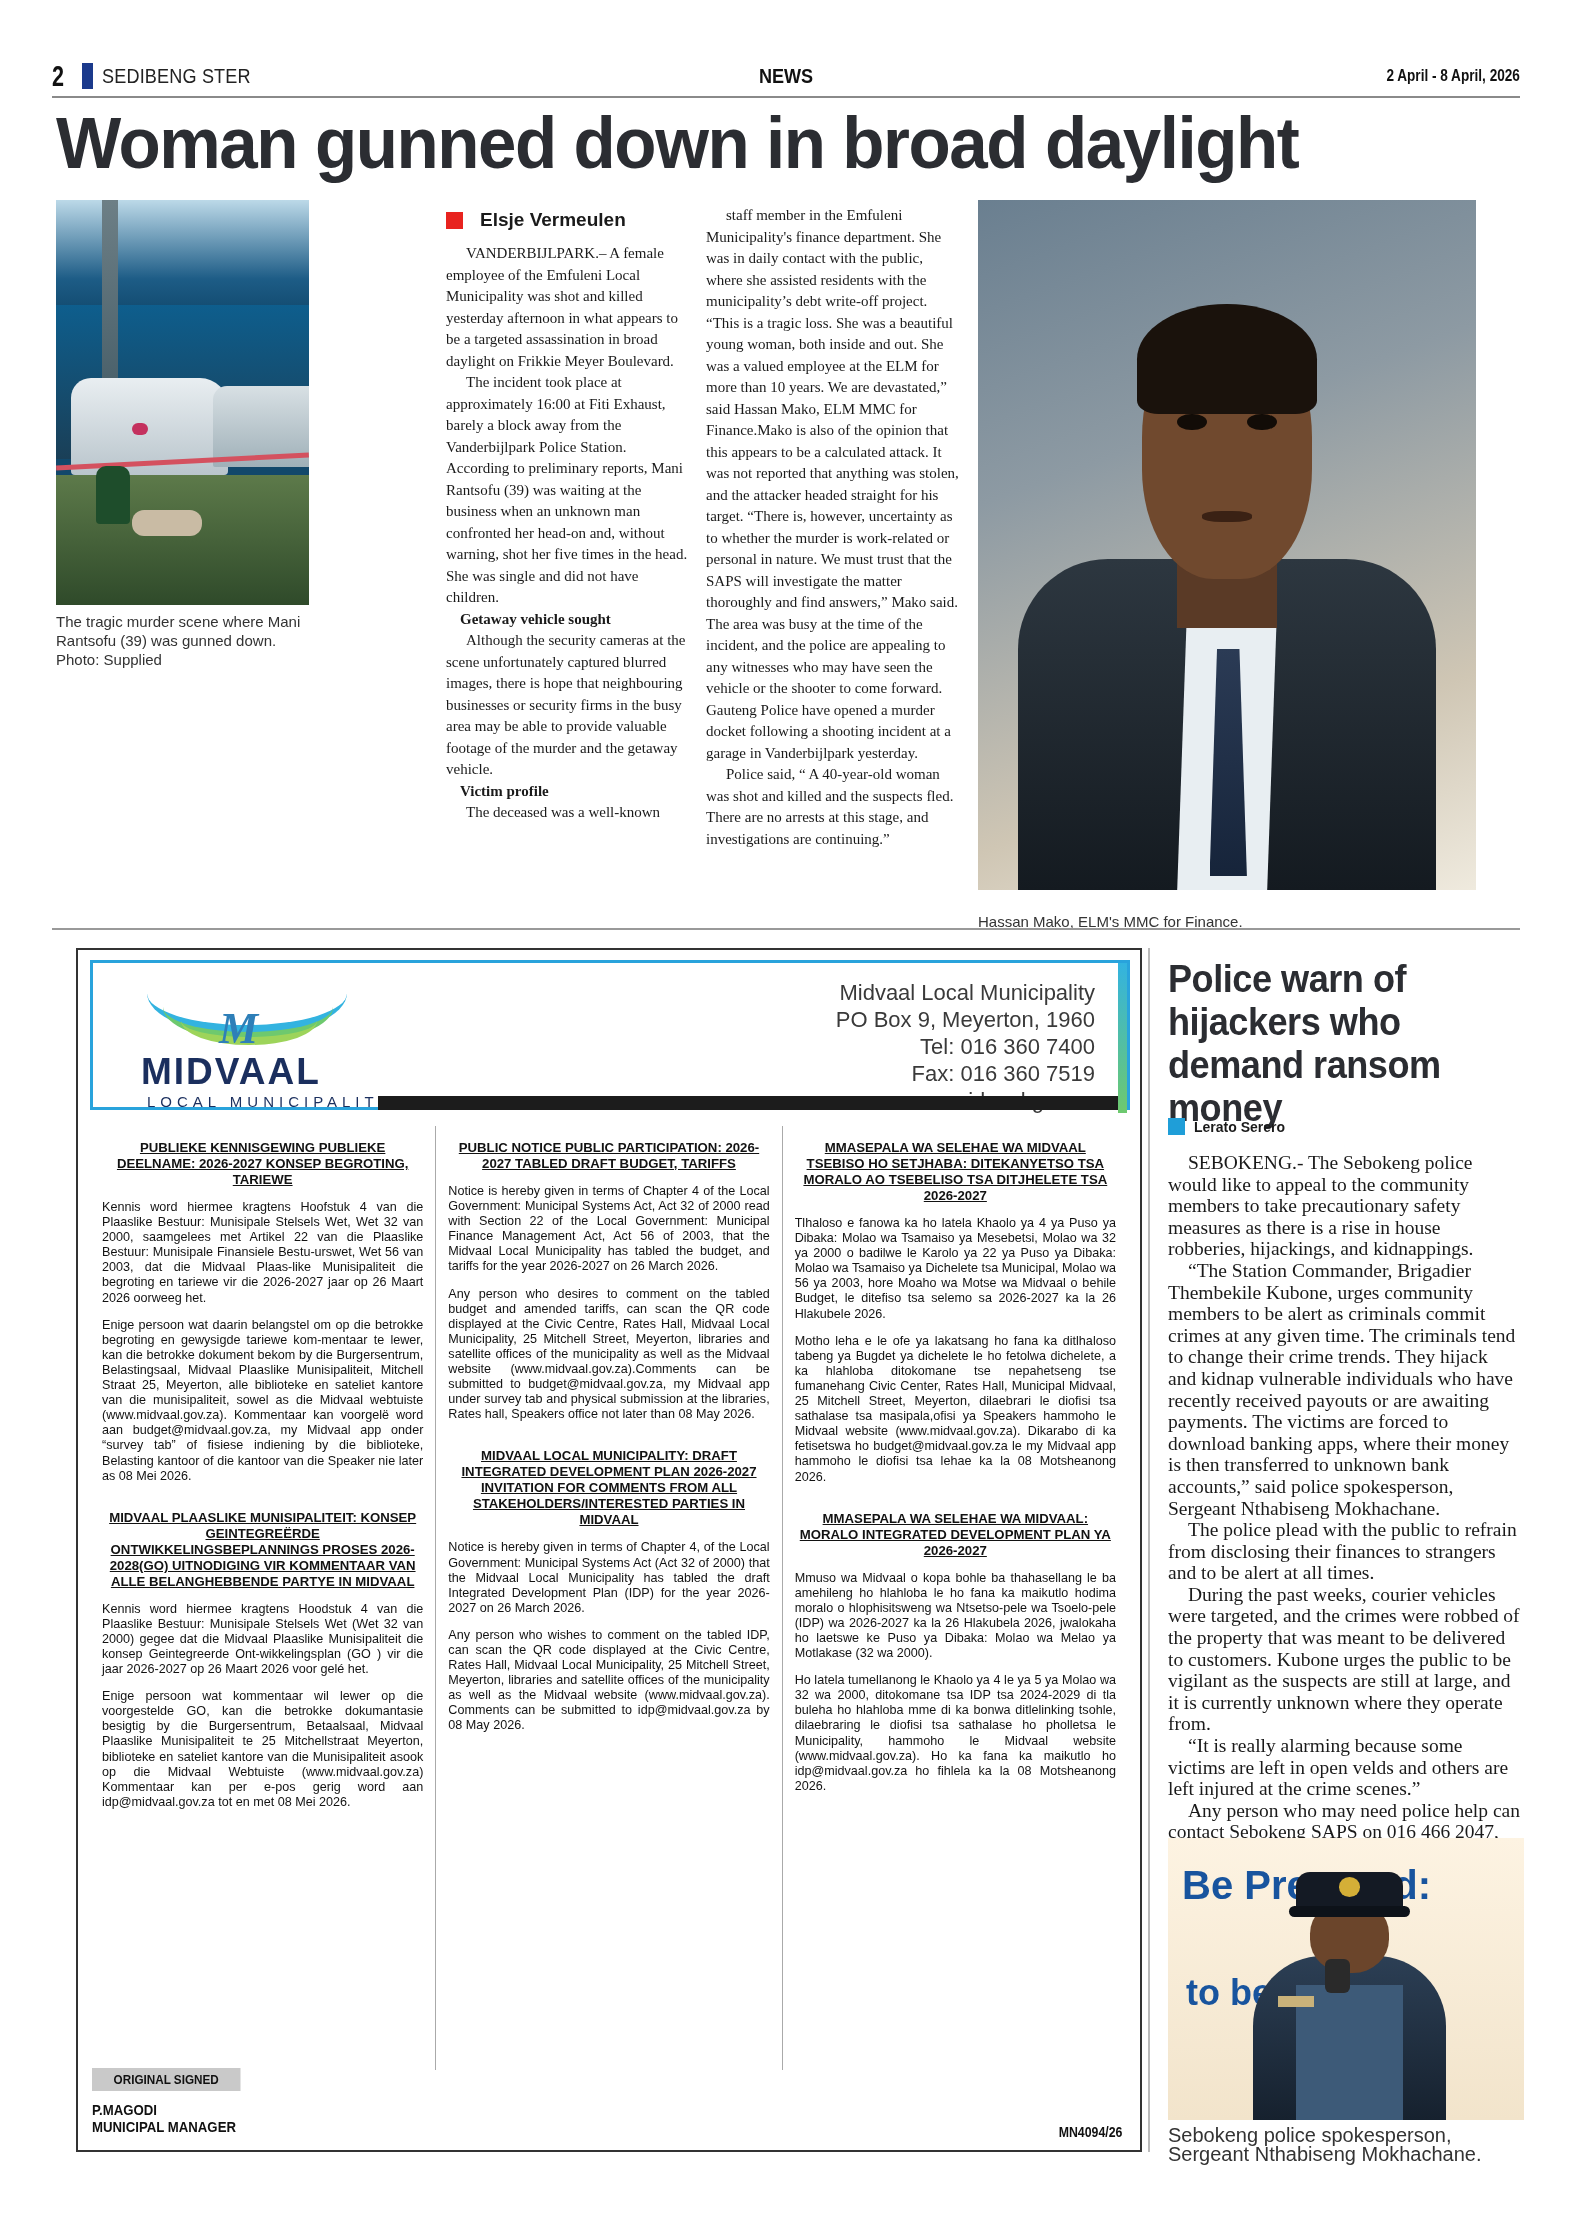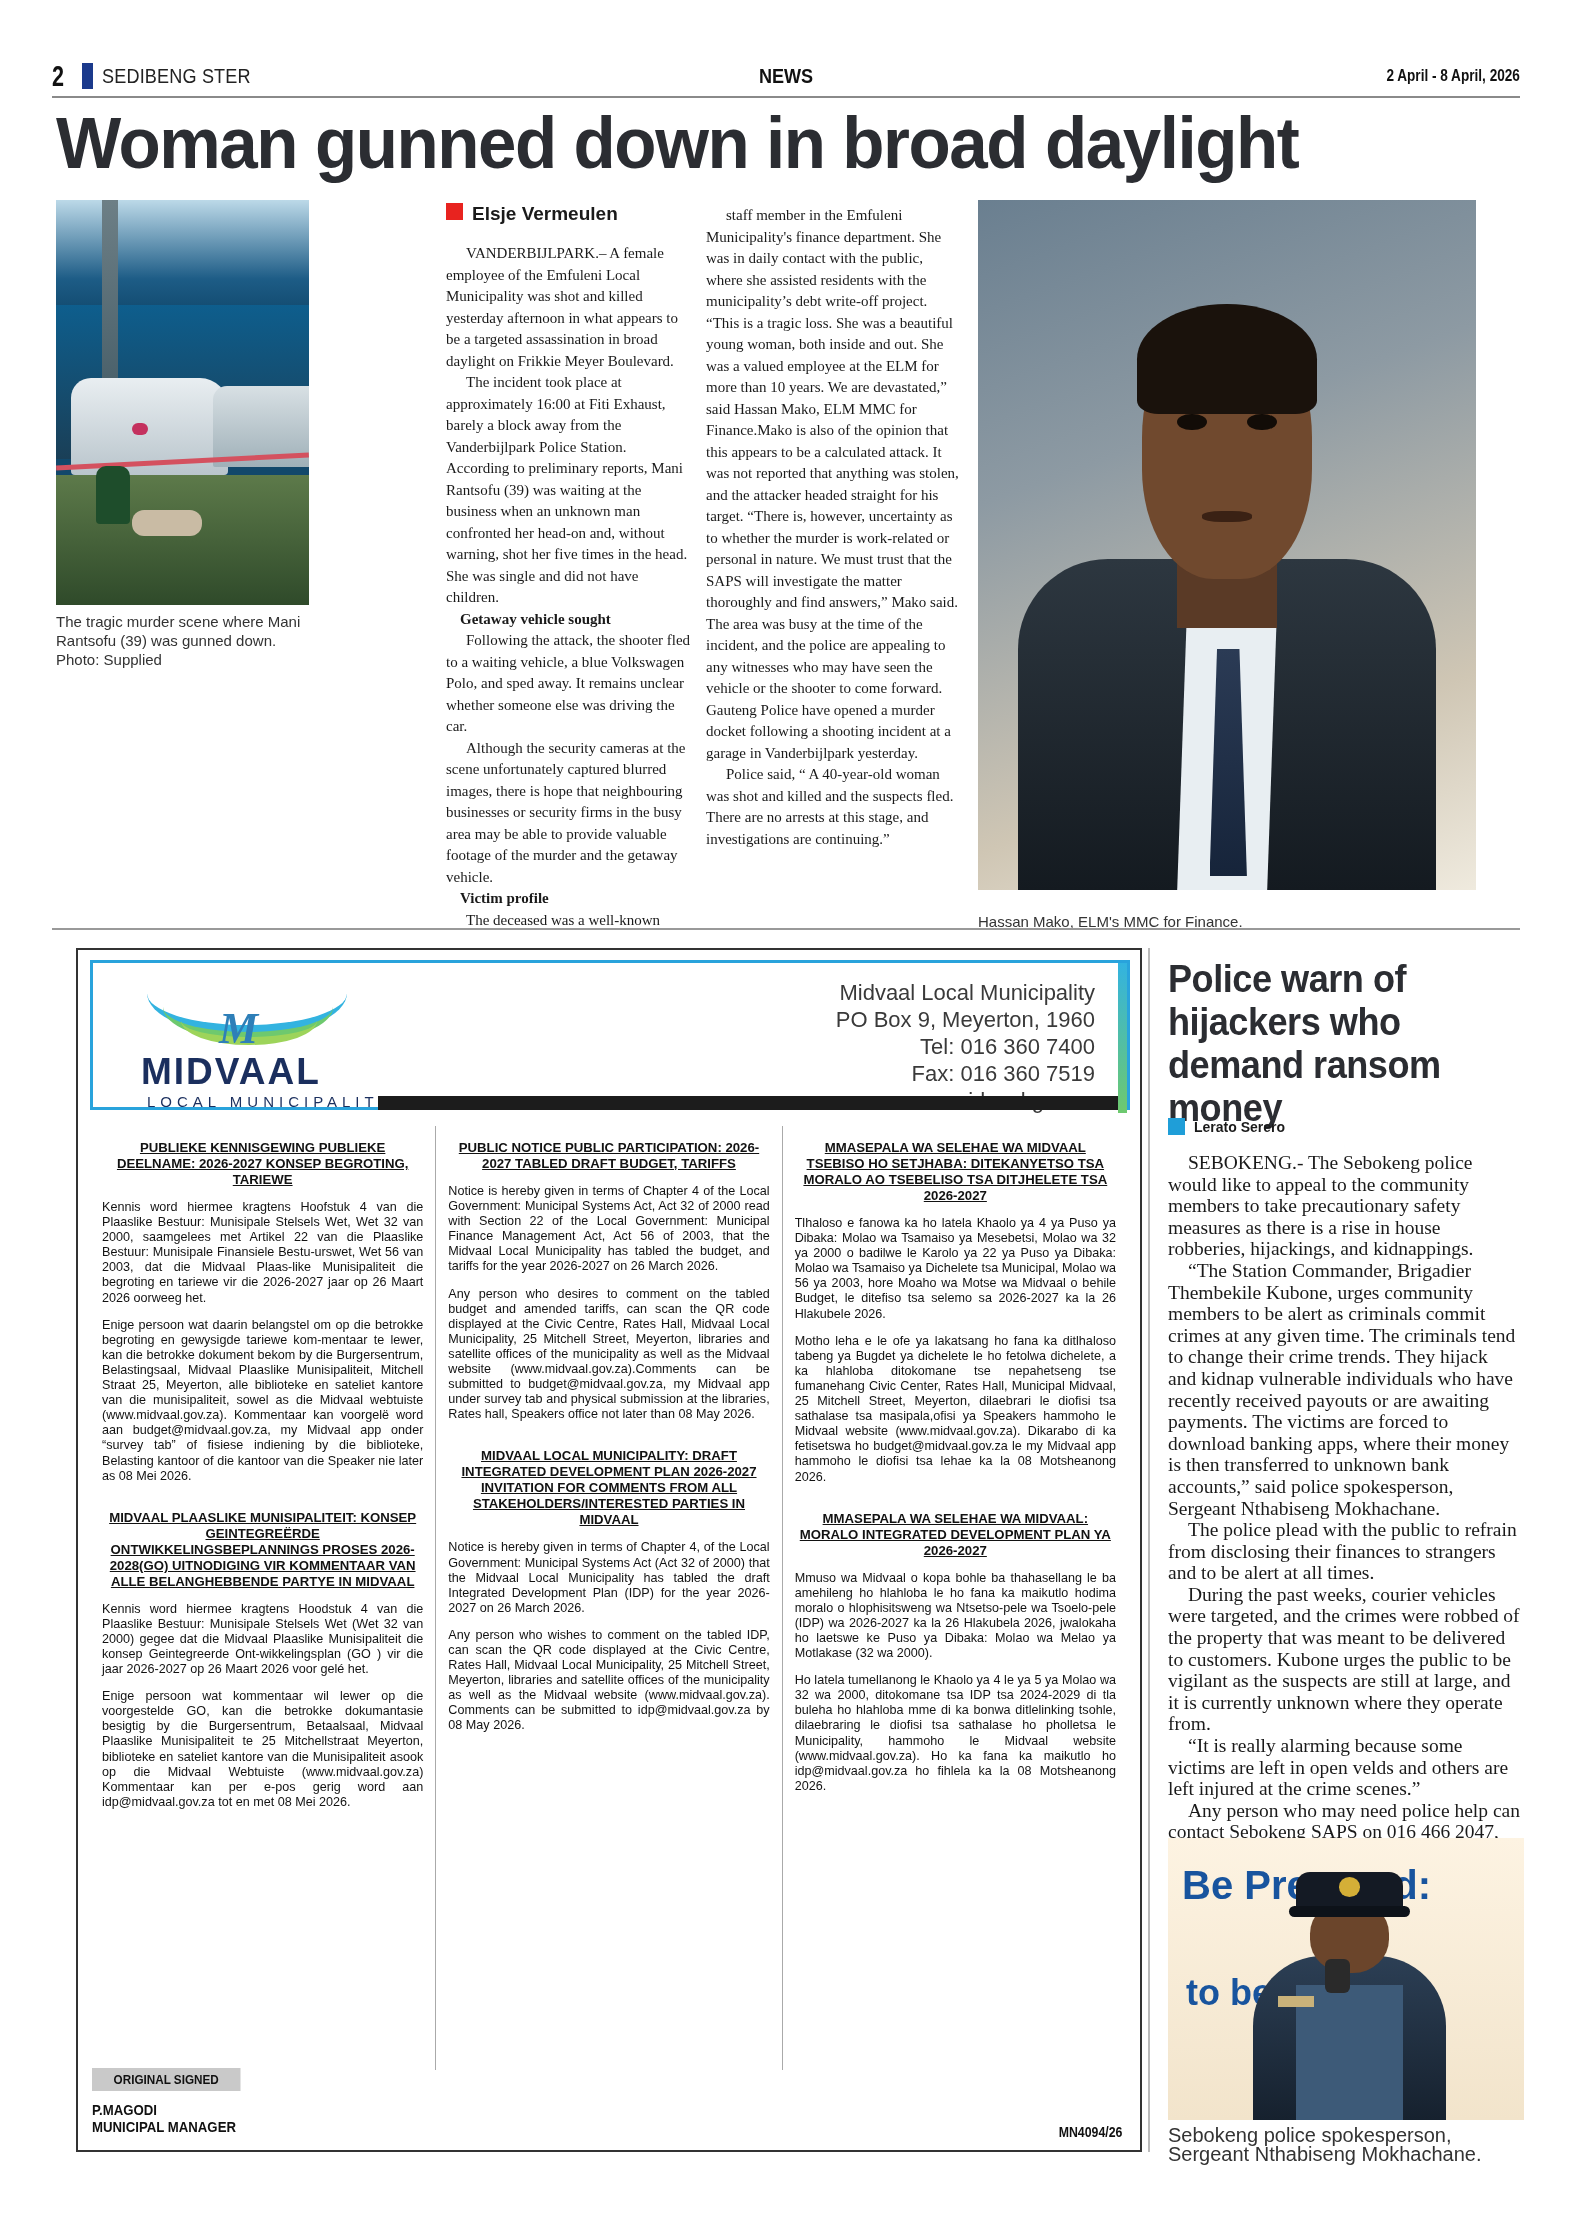--- a/index.html
+++ b/index.html
@@ -83,22 +83,22 @@
   .art-photo .tape   { position:absolute; left:0; top:64%; width:100%; height:5px;
                        background:#d4515f; transform:rotate(-3deg); }
 
   .photo-caption {
     position:absolute; left:56px; top:612px; width:258px;
     font-family:"Liberation Sans", sans-serif;
     font-size:15px; line-height:19px; color:#333;
   }
 
   .byline {
-    position:absolute; left:446px; top:203px;
-    display:flex; align-items:flex-start; gap:9px;
+    position:absolute; left:446px; top:209px;
+    display:flex; align-items:center; gap:17px;
   }
   .byline .sq { width:17px; height:17px; background:#e8231f; }
   .byline .nm { font-family:"Liberation Sans", sans-serif; font-weight:bold; font-size:19px; color:#1a1a1a; }
 
   .col { position:absolute; font-size:15px; line-height:21.5px; text-align:left; }
   .col p { margin:0; text-indent:20px; }
   .col p.nohang { text-indent:20px; }
   .col .sub { font-weight:bold; text-indent:14px; display:block; }
   .col-1 { left:446px; top:243px; width:245px; }
   .col-2 { left:706px; top:205px; width:256px; }
@@ -281,21 +281,20 @@
 
 <div class="byline">
   <span class="sq"></span>
   <span class="nm">Elsje Vermeulen</span>
 </div>
 
 <div class="col col-1">
   <p>VANDERBIJLPARK.– A female employee of the Emfuleni Local Municipality was shot and killed yesterday afternoon in what appears to be a targeted assassination in broad daylight on Frikkie Meyer Boulevard.</p>
   <p>The incident took place at approximately 16:00 at Fiti Exhaust, barely a block away from the Vanderbijlpark Police Station. According to preliminary reports, Mani Rantsofu (39) was waiting at the business when an unknown man confronted her head-on and, without warning, shot her five times in the head. She was single and did not have children.</p>
   <span class="sub">Getaway vehicle sought</span>
-  <p>Following the attack, the shooter fled to a waiting vehicle, a blue Volkswagen Polo, and sped away. It remains unclear whether someone else was driving the car.</p>
   <p>Although the security cameras at the scene unfortunately captured blurred images, there is hope that neighbouring businesses or security firms in the busy area may be able to provide valuable footage of the murder and the getaway vehicle.</p>
   <span class="sub">Victim profile</span>
   <p>The deceased was a well-known</p>
 </div>
 
 <div class="col col-2">
   <p class="nohang">staff member in the Emfuleni Municipality's finance department. She was in daily contact with the public, where she assisted residents with the municipality’s debt write-off project. “This is a tragic loss. She was a beautiful young woman, both inside and out. She was a valued employee at the ELM for more than 10 years. We are devastated,” said Hassan Mako, ELM MMC for Finance.Mako is also of the opinion that this appears to be a calculated attack. It was not reported that anything was stolen, and the attacker headed straight for his target. “There is, however, uncertainty as to whether the murder is work-related or personal in nature. We must trust that the SAPS will investigate the matter thoroughly and find answers,” Mako said. The area was busy at the time of the incident, and the police are appealing to any witnesses who may have seen the vehicle or the shooter to come forward. Gauteng Police have opened a murder docket following a shooting incident at a garage in Vanderbijlpark yesterday.</p>
   <p>Police said, “ A 40-year-old woman was shot and killed and the suspects fled. There are no arrests at this stage, and investigations are continuing.”</p>
 </div>
 

